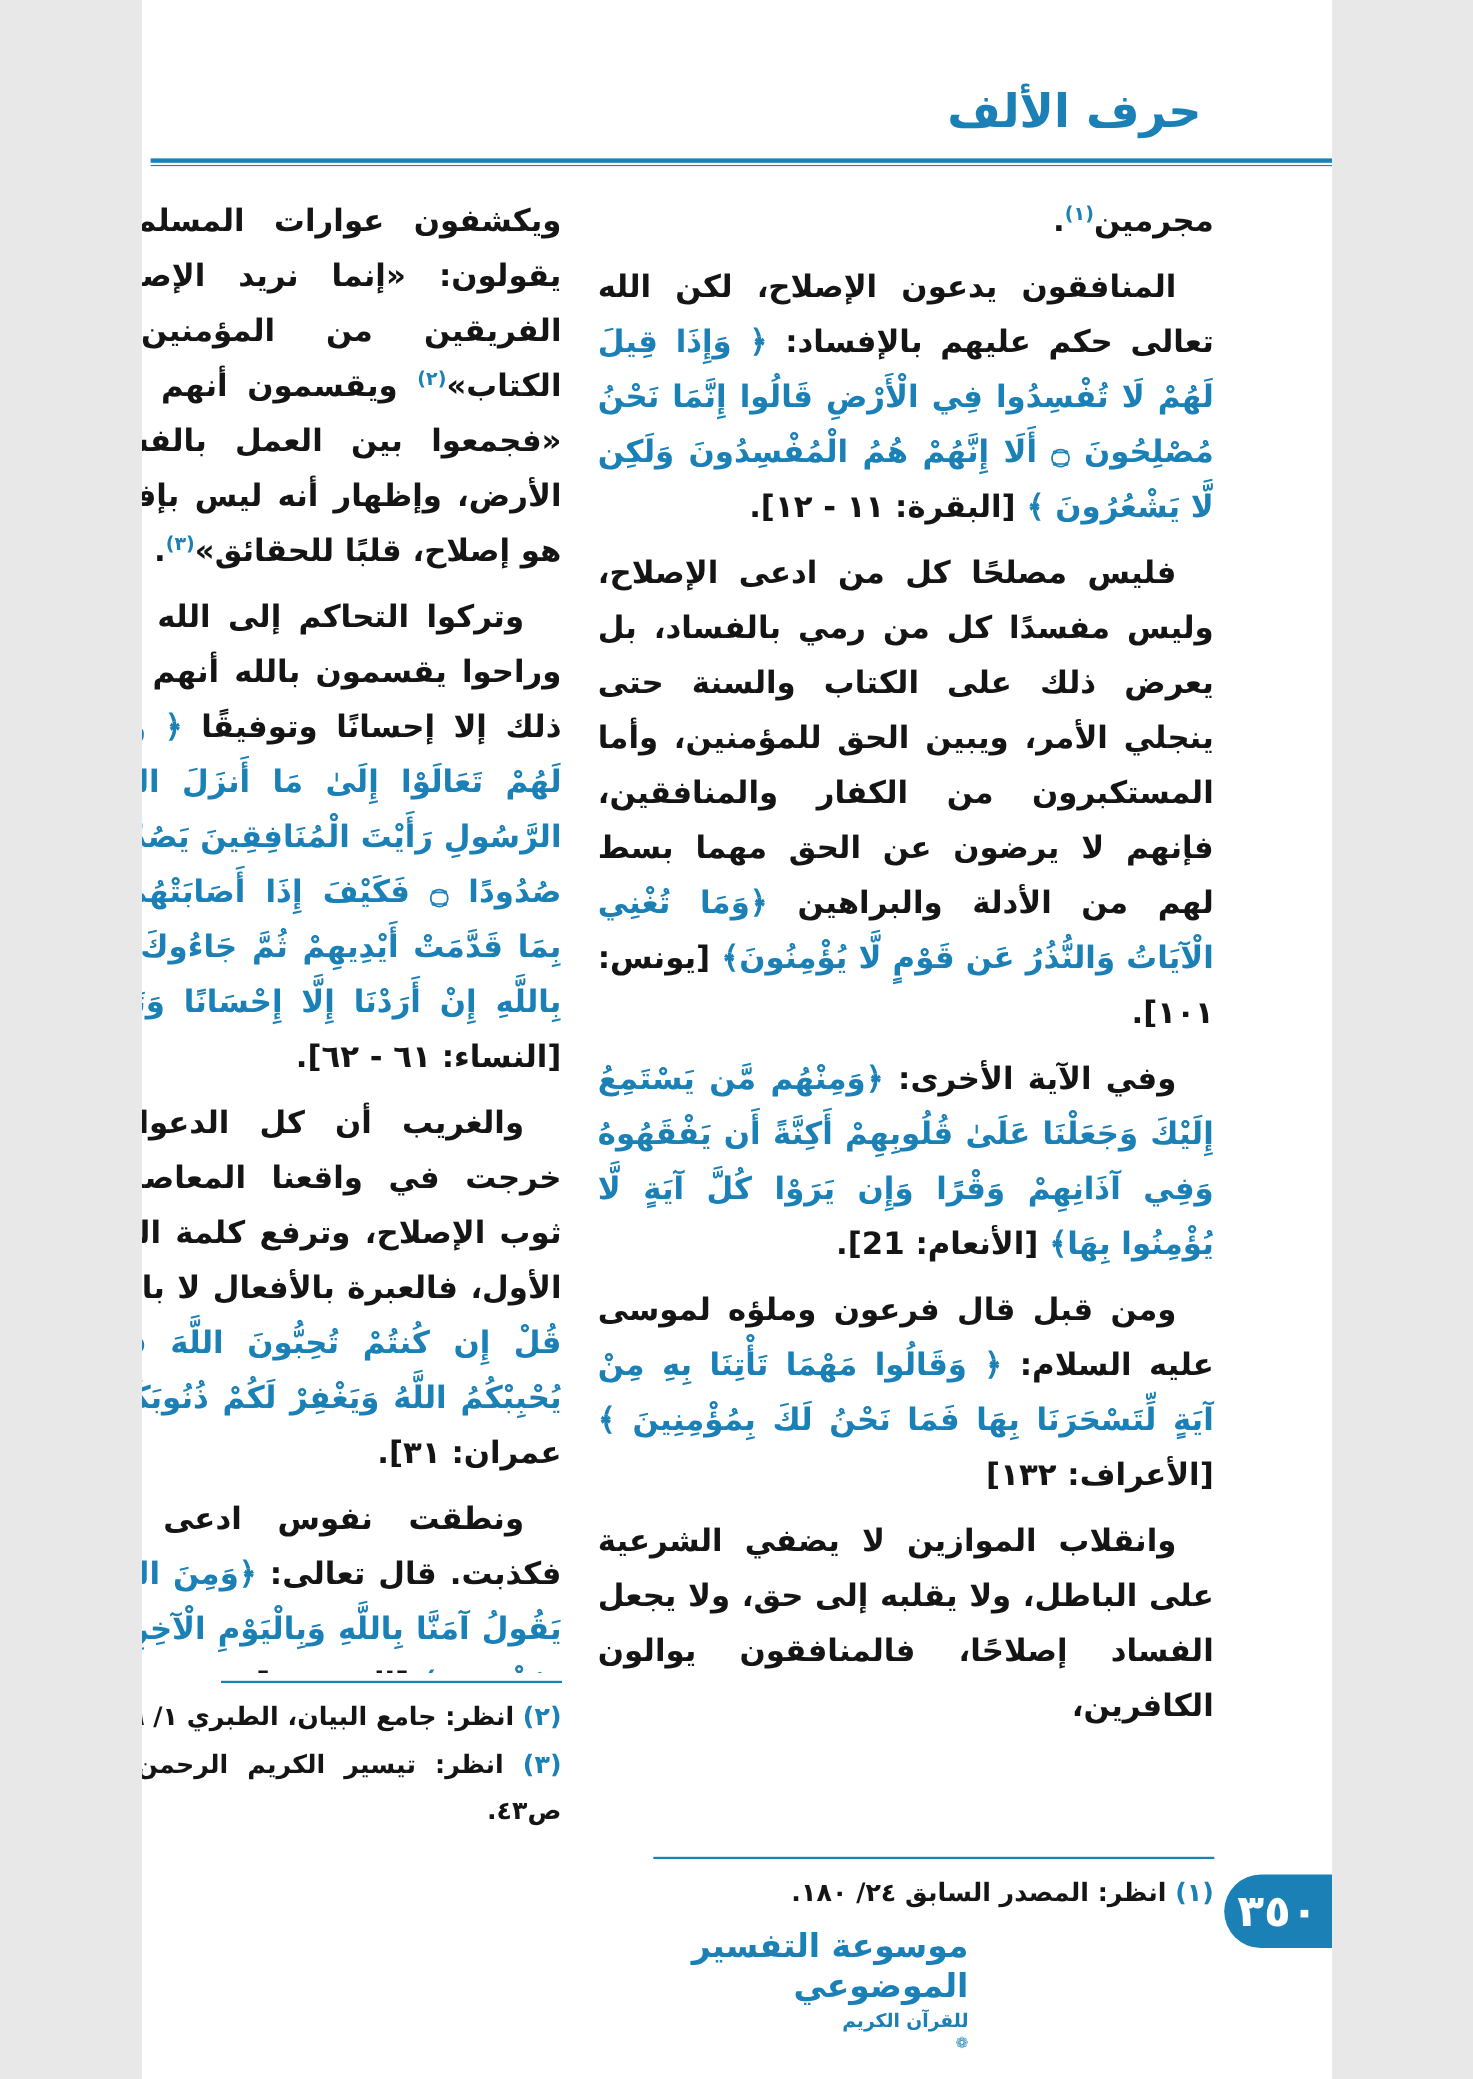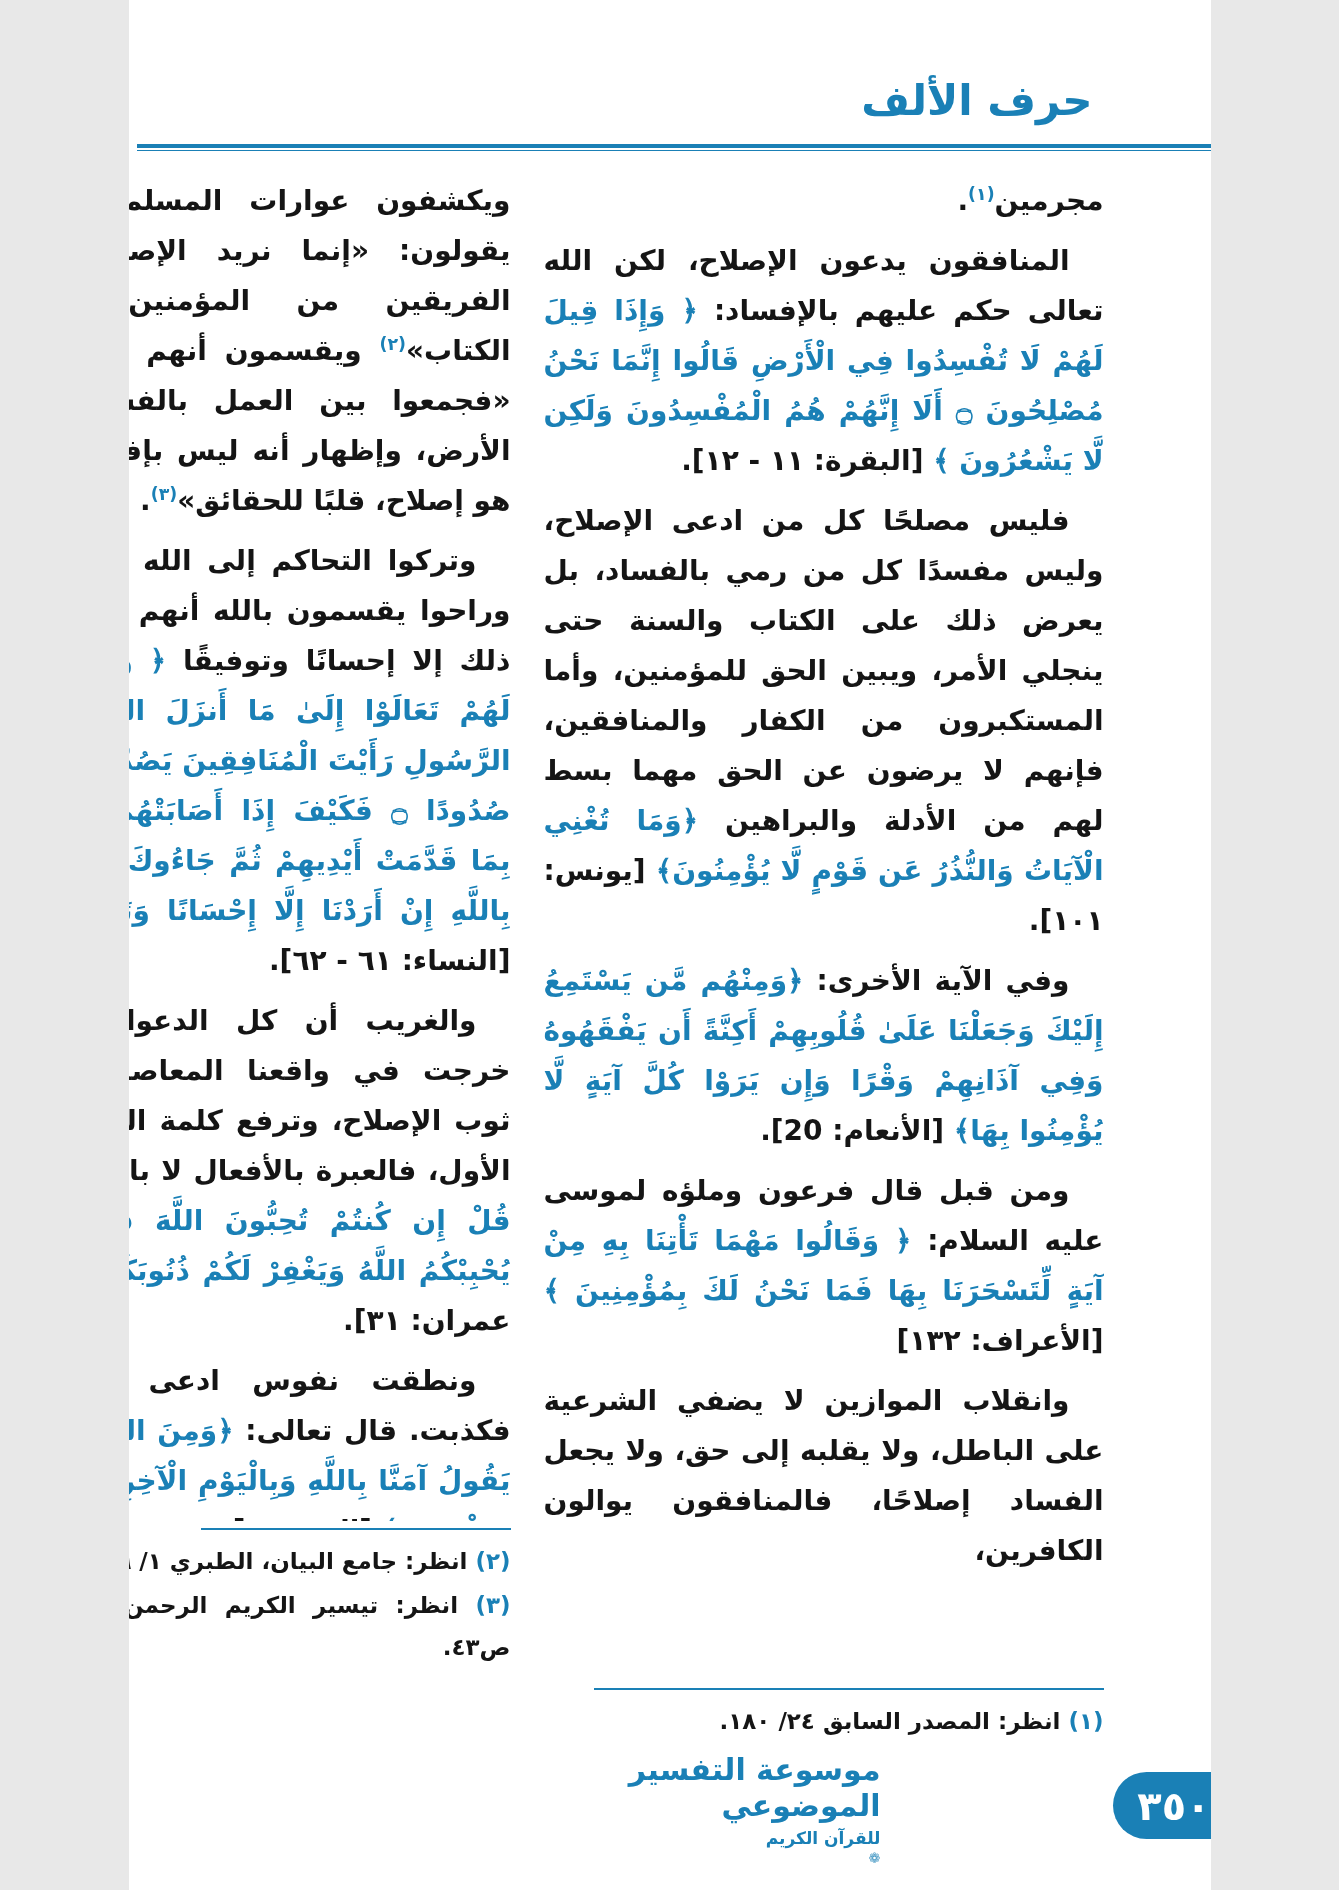--- a/index.html
+++ b/index.html
@@ -66,40 +66,40 @@
   .footnote .fn-marker{color:var(--accent);}
   
   .footer-logo{
     position:absolute;top:1752px;right:330px;width:300px;
     text-align:right;color:var(--accent);
   }
   .logo-main{font-size:30px;font-weight:bold;line-height:36px;}
   .logo-sub{font-size:17px;font-weight:bold;margin-top:4px;letter-spacing:1px;}
   .logo-flourish{font-size:14px;margin-top:2px;opacity:.85;}
   .page-badge{
-    position:absolute;top:1772px;right:0;width:98px;height:67px;
+    position:absolute;top:1704px;right:0;width:98px;height:67px;
     background:var(--accent);
     border-radius:36px 0 0 36px;
-    display:flex;align-items:center;justify-content:flex-start;
+    display:flex;align-items:center;justify-content:center;
   }
   .page-badge span{color:#ffffff;font-size:40px;font-weight:bold;}
 </style>
 </head>
 <body>
 
 <div class="page">
 
   <div class="header-title">حرف الألف</div>
   <div class="header-rule"></div>
 
   <div class="col col-right">
       <div class="para cont"><span class="run run-text">مجرمين</span><span class="run run-marker">(١)</span><span class="run run-text">.</span></div>
       <div class="para"><span class="run run-text">المنافقون يدعون الإصلاح، لكن الله تعالى حكم عليهم بالإفساد: </span><span class="run run-quran">﴿ وَإِذَا قِيلَ لَهُمْ لَا تُفْسِدُوا فِي الْأَرْضِ قَالُوا إِنَّمَا نَحْنُ مُصْلِحُونَ ۝ أَلَا إِنَّهُمْ هُمُ الْمُفْسِدُونَ وَلَكِن لَّا يَشْعُرُونَ ﴾</span><span class="run run-ref"> [البقرة: ١١ - ١٢].</span></div>
       <div class="para"><span class="run run-text">فليس مصلحًا كل من ادعى الإصلاح، وليس مفسدًا كل من رمي بالفساد، بل يعرض ذلك على الكتاب والسنة حتى ينجلي الأمر، ويبين الحق للمؤمنين، وأما المستكبرون من الكفار والمنافقين، فإنهم لا يرضون عن الحق مهما بسط لهم من الأدلة والبراهين </span><span class="run run-quran">﴿وَمَا تُغْنِي الْآيَاتُ وَالنُّذُرُ عَن قَوْمٍ لَّا يُؤْمِنُونَ﴾</span><span class="run run-ref"> [يونس: ١٠١].</span></div>
-      <div class="para"><span class="run run-text">وفي الآية الأخرى: </span><span class="run run-quran">﴿وَمِنْهُم مَّن يَسْتَمِعُ إِلَيْكَ وَجَعَلْنَا عَلَىٰ قُلُوبِهِمْ أَكِنَّةً أَن يَفْقَهُوهُ وَفِي آذَانِهِمْ وَقْرًا وَإِن يَرَوْا كُلَّ آيَةٍ لَّا يُؤْمِنُوا بِهَا﴾</span><span class="run run-ref"> [الأنعام: 20].</span></div>
+      <div class="para"><span class="run run-text">وفي الآية الأخرى: </span><span class="run run-quran">﴿وَمِنْهُم مَّن يَسْتَمِعُ إِلَيْكَ وَجَعَلْنَا عَلَىٰ قُلُوبِهِمْ أَكِنَّةً أَن يَفْقَهُوهُ وَفِي آذَانِهِمْ وَقْرًا وَإِن يَرَوْا كُلَّ آيَةٍ لَّا يُؤْمِنُوا بِهَا﴾</span><span class="run run-ref"> [الأنعام: 21].</span></div>
       <div class="para"><span class="run run-text">ومن قبل قال فرعون وملؤه لموسى عليه السلام: </span><span class="run run-quran">﴿ وَقَالُوا مَهْمَا تَأْتِنَا بِهِ مِنْ آيَةٍ لِّتَسْحَرَنَا بِهَا فَمَا نَحْنُ لَكَ بِمُؤْمِنِينَ ﴾</span><span class="run run-ref"> [الأعراف: ١٣٢]</span></div>
       <div class="para"><span class="run run-text">وانقلاب الموازين لا يضفي الشرعية على الباطل، ولا يقلبه إلى حق، ولا يجعل الفساد إصلاحًا، فالمنافقون يوالون الكافرين،</span></div>
     </div>
   <div class="col col-left">
       <div class="para cont"><span class="run run-text">ويكشفون عوارات المسلمين لهم يقولون: «إنما نريد الإصلاح بين الفريقين من المؤمنين وأهل الكتاب»</span><span class="run run-marker">(٢)</span><span class="run run-text"> ويقسمون أنهم مصلحون «فجمعوا بين العمل بالفساد في الأرض، وإظهار أنه ليس بإفساد، بل هو إصلاح، قلبًا للحقائق»</span><span class="run run-marker">(٣)</span><span class="run run-text">.</span></div>
       <div class="para"><span class="run run-text">وتركوا التحاكم إلى الله ورسوله، وراحوا يقسمون بالله أنهم ما فعلوا ذلك إلا إحسانًا وتوفيقًا </span><span class="run run-quran">﴿ وَإِذَا قِيلَ لَهُمْ تَعَالَوْا إِلَىٰ مَا أَنزَلَ اللَّهُ وَإِلَى الرَّسُولِ رَأَيْتَ الْمُنَافِقِينَ يَصُدُّونَ عَنكَ صُدُودًا ۝ فَكَيْفَ إِذَا أَصَابَتْهُم مُّصِيبَةٌ بِمَا قَدَّمَتْ أَيْدِيهِمْ ثُمَّ جَاءُوكَ يَحْلِفُونَ بِاللَّهِ إِنْ أَرَدْنَا إِلَّا إِحْسَانًا وَتَوْفِيقًا ﴾</span><span class="run run-ref"> [النساء: ٦١ - ٦٢].</span></div>
       <div class="para"><span class="run run-text">والغريب أن كل الدعوات التي خرجت في واقعنا المعاصر ترتدي ثوب الإصلاح، وترفع كلمة المنافقين الأول، فالعبرة بالأفعال لا بالأقوال </span><span class="run run-quran">﴿ قُلْ إِن كُنتُمْ تُحِبُّونَ اللَّهَ فَاتَّبِعُونِي يُحْبِبْكُمُ اللَّهُ وَيَغْفِرْ لَكُمْ ذُنُوبَكُمْ ﴾</span><span class="run run-ref"> [آل عمران: ٣١].</span></div>
       <div class="para"><span class="run run-text">ونطقت نفوس ادعى بالإيمان فكذبت. قال تعالى: </span><span class="run run-quran">﴿وَمِنَ النَّاسِ مَن يَقُولُ آمَنَّا بِاللَّهِ وَبِالْيَوْمِ الْآخِرِ وَمَا هُم بِمُؤْمِنِينَ﴾</span><span class="run run-ref"> [البقرة:٨].</span></div>
     </div>
 

